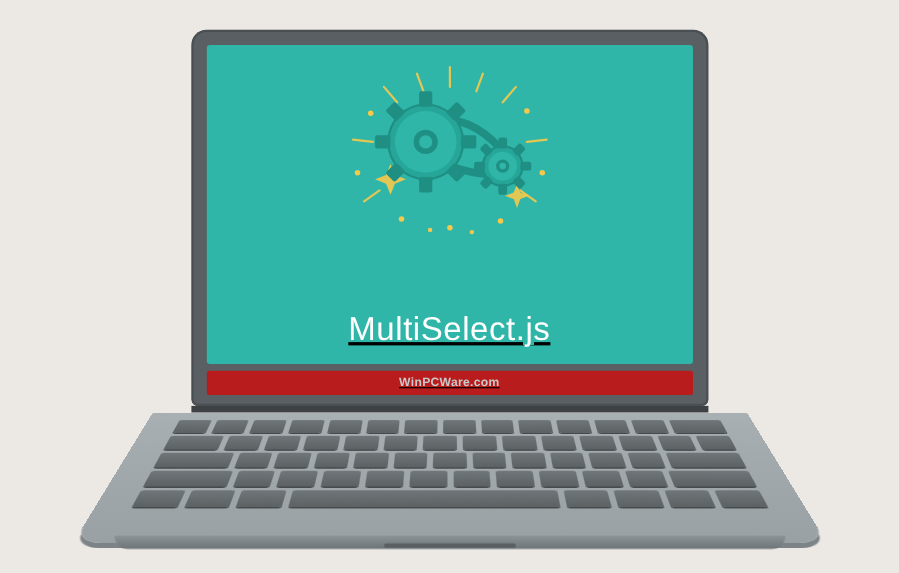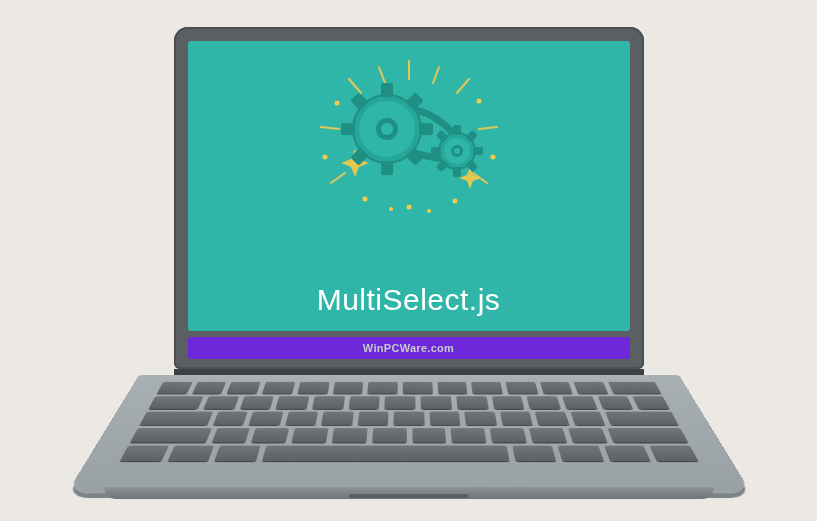--- a/index.html
+++ b/index.html
@@ -8,20 +8,21 @@
     background: #ece9e4;
     display: flex;
     align-items: center;
     justify-content: center;
     font-family: "Segoe UI", Arial, sans-serif;
     overflow: hidden;
   }
   .laptop {
     position: relative;
     width: 620px;
+    text-decoration: underline;
   }
   .lid {
     position: relative;
     width: 470px;
     margin: 0 auto;
     background: #5a5f63;
     border-radius: 14px 14px 6px 6px;
     padding: 14px 14px 10px 14px;
     box-shadow: inset 0 0 0 2px #4a4f53;
   }
@@ -51,21 +52,21 @@
     color: #ffffff;
     font-size: 30px;
     font-weight: 400;
     letter-spacing: 0.5px;
     margin-top: 170px;
     z-index: 2;
   }
   .brand-strip {
     width: 100%;
     height: 22px;
-    background: #6d28d9;
+    background: #b91c1c;
     margin-top: 6px;
     border-radius: 2px;
     display: flex;
     align-items: center;
     justify-content: center;
   }
   .brand {
     color: #c8cacb;
     font-size: 11px;
     font-weight: 600;

